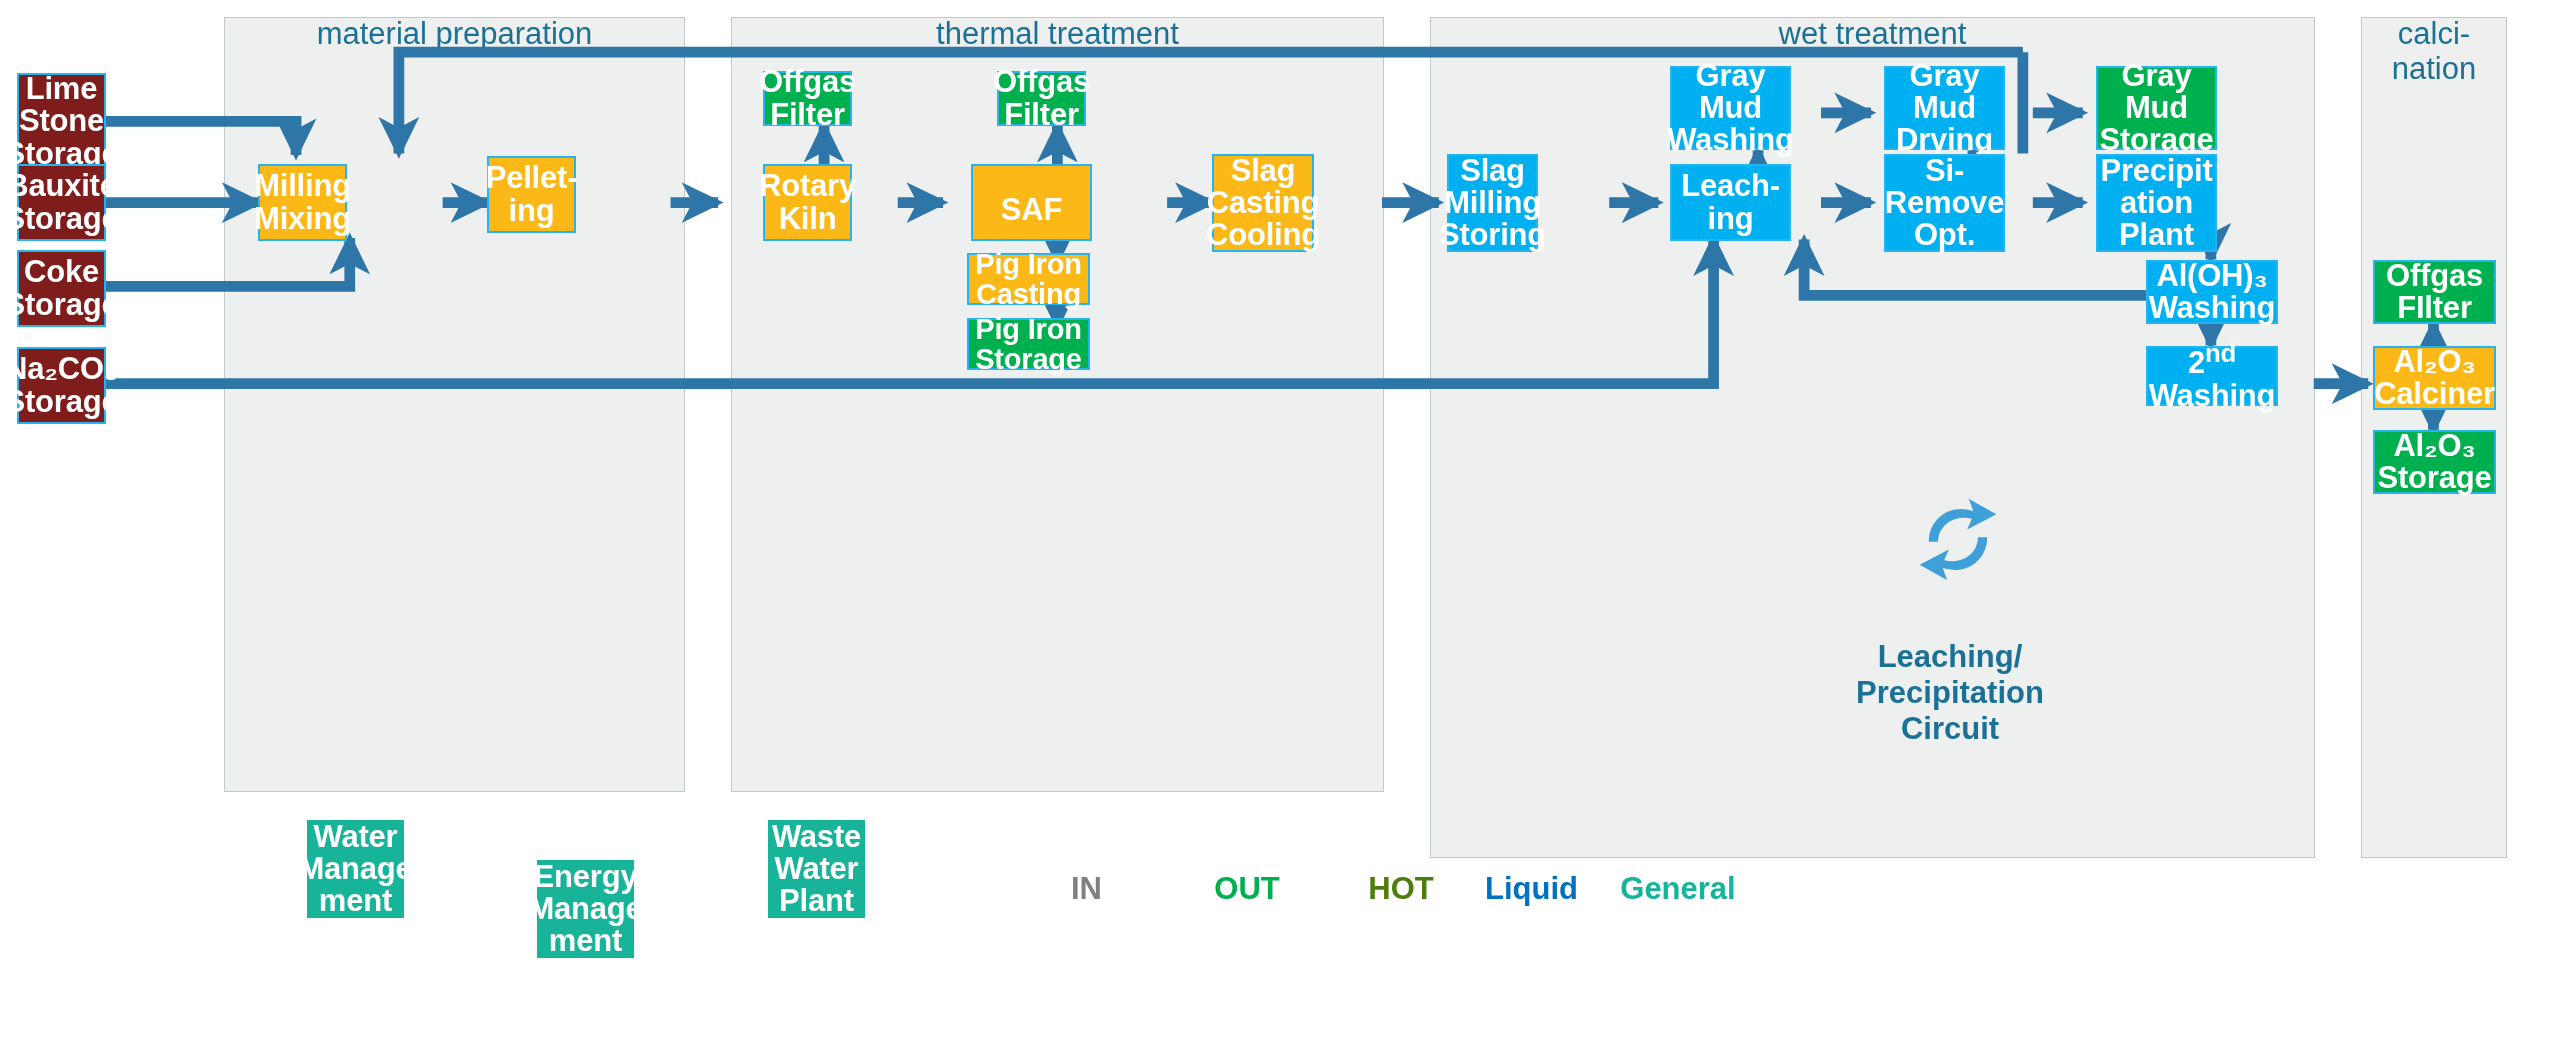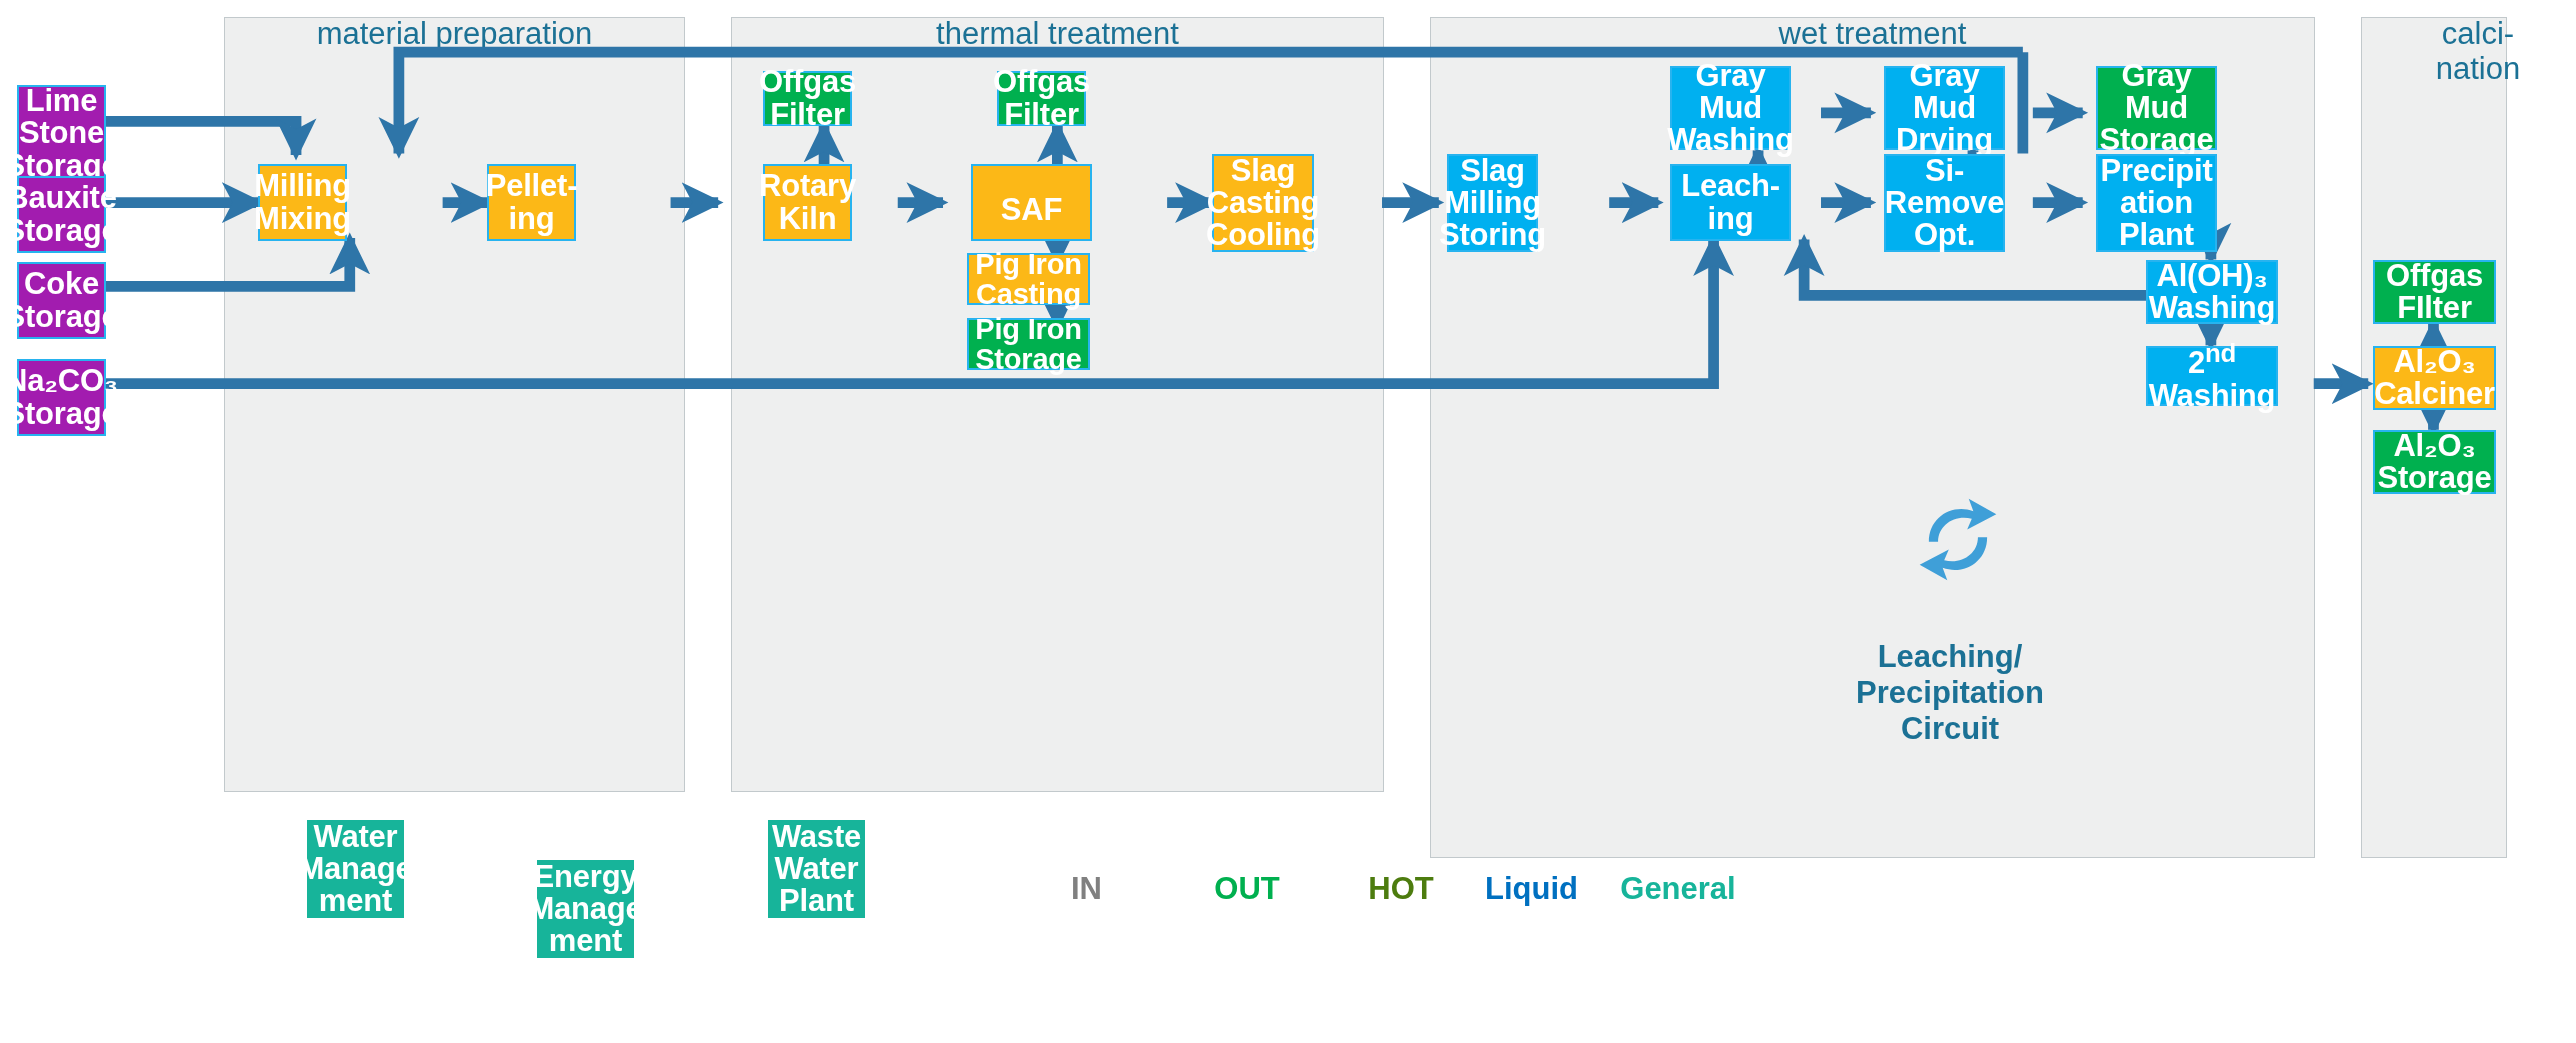--- a/index.html
+++ b/index.html
@@ -12,21 +12,21 @@
   .panel{position:absolute;background:#eeefef;border:1.5px solid #c2c9cc;box-sizing:border-box;}
   .panel-title{position:absolute;color:#1b7195;font-size:31px;font-weight:400;
                text-align:center;line-height:1.12;white-space:pre-line;}
 
   
   .box{position:absolute;box-sizing:border-box;border:2.3px solid #27b3ef;
        display:flex;align-items:center;justify-content:center;text-align:center;
        color:#ffffff;font-weight:bold;font-size:31px;line-height:1.04;
        letter-spacing:-0.2px;padding:1.5px 1.5px;}
   .box span{display:block;}
-  .c-in   {background:#a21caf;margin-top:12px;}
+  .c-in   {background:#7f1d1d;}
   .c-hot  {background:#fcb817;}
   .c-out  {background:#00b04f;}
   .c-liq  {background:#00b0f0;}
   .c-gen  {background:#17b49a;border:none;}
 
   
   .recycle{position:absolute;}
 
   
   .freelabel{position:absolute;color:#1b7195;font-size:31px;font-weight:bold;
@@ -45,21 +45,21 @@
   <div class="panel" style="left:224px;top:17px;width:461px;height:775px;"></div>
   <div class="panel-title" style="left:224px;top:17px;width:461px;">material preparation</div>
 
   <div class="panel" style="left:731px;top:17px;width:653px;height:775px;"></div>
   <div class="panel-title" style="left:731px;top:17px;width:653px;">thermal treatment</div>
 
   <div class="panel" style="left:1430px;top:17px;width:885px;height:841px;"></div>
   <div class="panel-title" style="left:1430px;top:17px;width:885px;">wet treatment</div>
 
   <div class="panel" style="left:2361px;top:17px;width:146px;height:841px;"></div>
-  <div class="panel-title" style="left:2361px;top:17px;width:146px;margin-left:44px;">calci-
+  <div class="panel-title" style="left:2361px;top:17px;width:146px;">calci-
 nation</div>
 
   <svg id="wires2" style="position:absolute;left:0;top:0;width:2576px;height:1043px;pointer-events:none;" viewBox="0 0 3355 1359" xmlns="http://www.w3.org/2000/svg">
     <defs>
       <marker id="ah2" markerWidth="4.2" markerHeight="4.2" refX="3.4" refY="2.1" orient="auto" markerUnits="strokeWidth">
         <path d="M0,0.2 L3.9,2.1 L0,4.0 L1.0,2.1 Z" fill="#2e75a8"></path>
       </marker>
     </defs>
     <g stroke="#2e75a8" stroke-width="14" fill="none">
 
@@ -135,21 +135,21 @@
   </div>
   <div class="box c-in" style="left:17px;top:347px;width:89px;height:77px;">
     <span style="white-space:pre-line;text-align:center;">Na₂CO₃
 Storage</span>
   </div>
 
   <div class="box c-hot" style="left:258px;top:164px;width:89px;height:77px;">
     <span style="white-space:pre-line;">Milling
 Mixing</span>
   </div>
-  <div class="box c-hot" style="left:487px;top:164px;width:89px;height:77px;">
+  <div class="box c-hot" style="left:487px;top:156px;width:89px;height:77px;">
     <span style="white-space:pre-line;">Pellet-
 ing</span>
   </div>
 
   <div class="box c-out" style="left:763px;top:71px;width:89px;height:55px;">
     <span style="white-space:pre-line;">Offgas
 Filter</span>
   </div>
   <div class="box c-out" style="left:997px;top:71px;width:89px;height:55px;">
     <span style="white-space:pre-line;">Offgas

